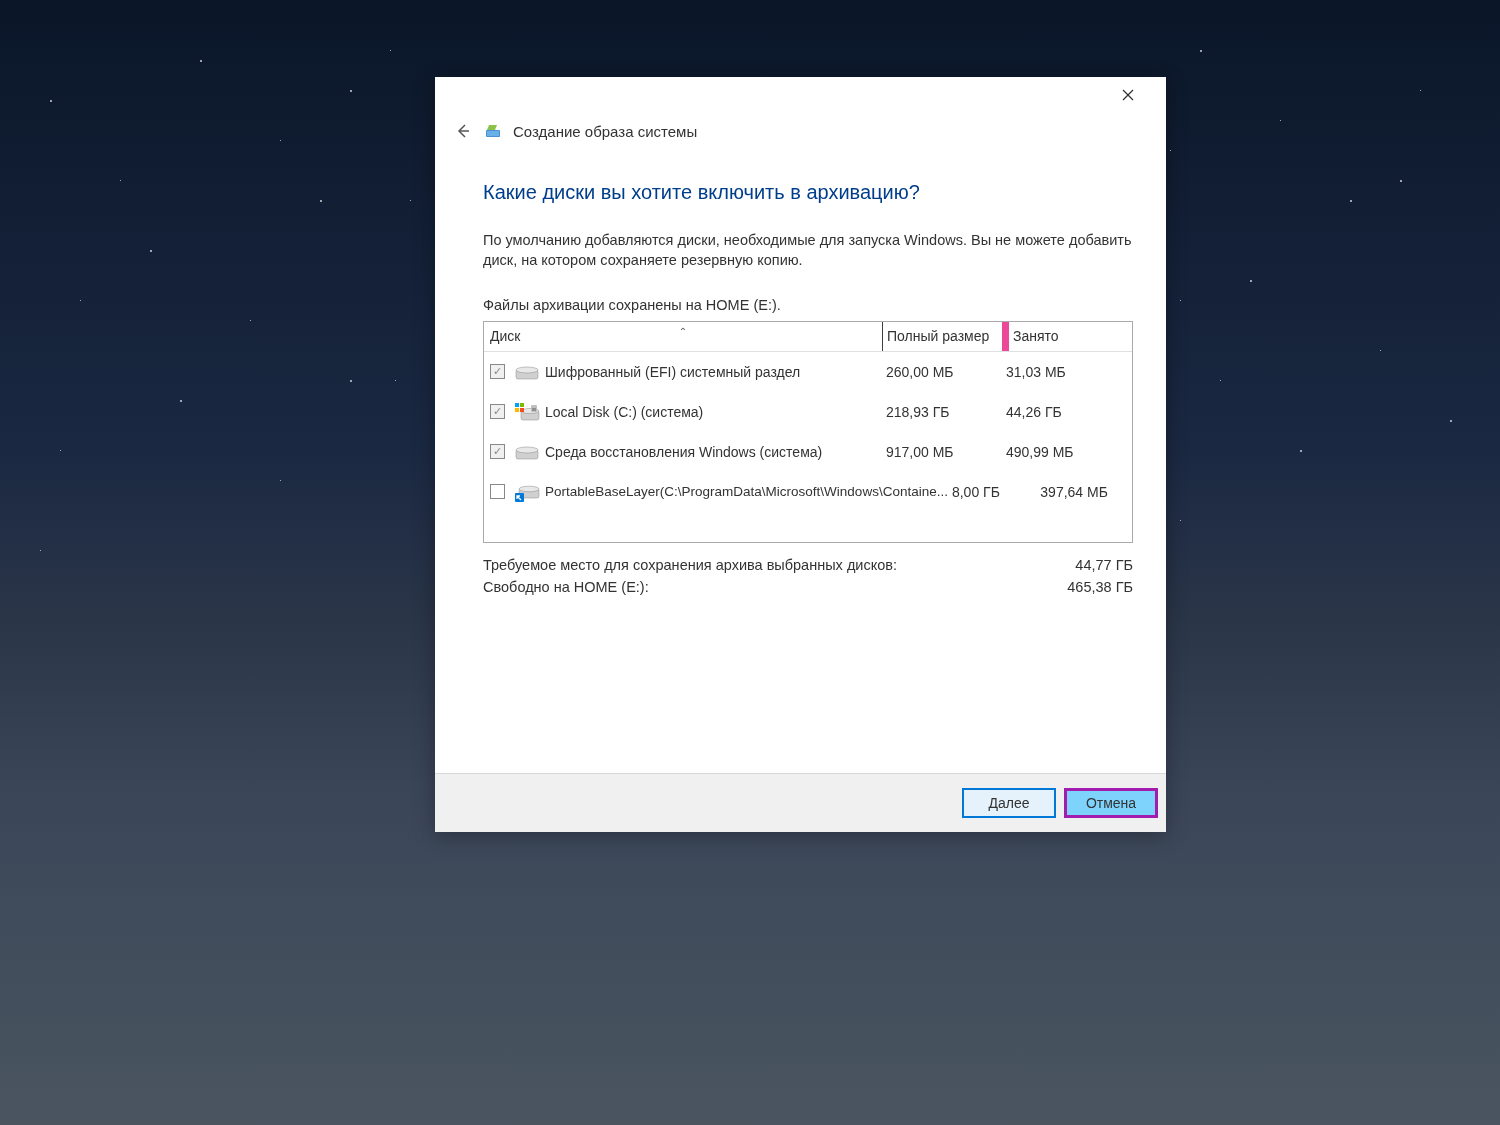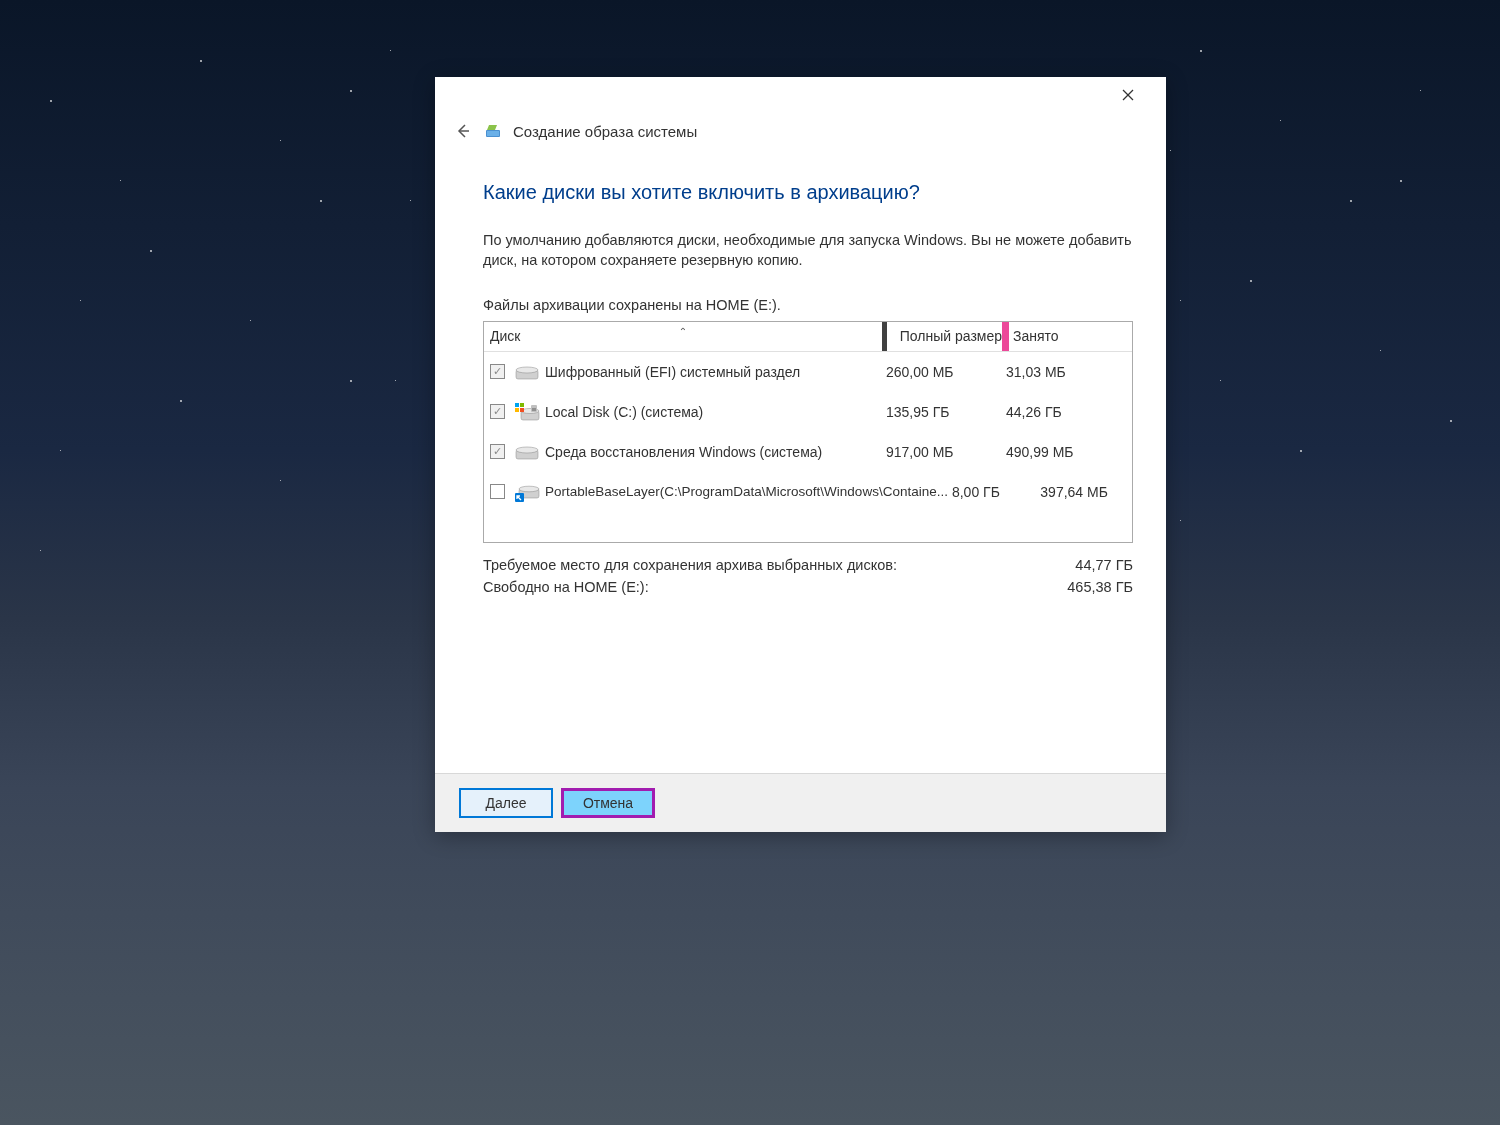--- a/index.html
+++ b/index.html
@@ -108,21 +108,21 @@
     }
     .th-disk { flex: 1; padding-left: 6px; position: relative; }
     .th-sort {
       position: absolute;
       left: 50%;
       top: -2px;
       transform: translateX(-50%);
       font-size: 10px;
       color: #555;
     }
-    .th-size { width: 120px; padding-left: 4px; border-left: 5px solid #404040; height: 100%; display: flex; align-items: center; justify-content: flex-end; }
+    .th-size { width: 120px; padding-left: 4px; border-left: 1px solid #404040; height: 100%; display: flex; align-items: center; }
     .th-used { width: 130px; padding-left: 4px; border-left: 7px solid #ec4899; height: 100%; display: flex; align-items: center; }
     .disk-row {
       display: flex;
       align-items: center;
       min-height: 40px;
       font-size: 14px;
       color: #333;
       padding: 2px 0;
     }
     .disk-row .cell-disk {
@@ -173,23 +173,23 @@
       justify-content: space-between;
       font-size: 14.5px;
       color: #333;
       margin-top: 14px;
       gap: 24px;
     }
     .summary-row + .summary-row { margin-top: 6px; }
     .footer {
       background: #f0f0f0;
       border-top: 1px solid #d8d8d8;
-      padding: 14px 24px;
-      display: flex;
-      justify-content: flex-start;
+      padding: 14px 8px;
+      display: flex;
+      justify-content: flex-end;
       gap: 8px;
     }
     .btn {
       min-width: 94px;
       height: 30px;
       background: #7dd3fc;
       border: 3px solid #a21caf;
       font-size: 14px;
       color: #333;
       cursor: pointer;
@@ -273,21 +273,21 @@
                   <rect x="2" y="2" width="4" height="4" fill="#00a4ef"></rect>
                   <rect x="7" y="2" width="4" height="4" fill="#7fba00"></rect>
                   <rect x="2" y="7" width="4" height="4" fill="#ffb900"></rect>
                   <rect x="7" y="7" width="4" height="4" fill="#f25022"></rect>
                   <rect x="18" y="4" width="6" height="7" rx="1" fill="#c0c0c0"></rect>
                   <rect x="19" y="7" width="4" height="3" fill="#909090"></rect>
                 </svg>
               </span>
       <span>Local Disk (C:) (система)</span>
     </div>
-    <div class="cell-size">135,95 ГБ</div>
+    <div class="cell-size">218,93 ГБ</div>
     <div class="cell-used">44,26 ГБ</div>
   </div>
           <div class="disk-row">
     <div class="cell-disk">
       <span class="checkbox checked"></span>
       <span class="disk-icon">
                 <svg width="28" height="20" viewBox="0 0 28 20">
                   <rect x="3" y="8" width="22" height="9" rx="2" fill="#d0d0d0" stroke="#888" stroke-width="0.5"></rect>
                   <ellipse cx="14" cy="8" rx="11" ry="3" fill="#e8e8e8" stroke="#888" stroke-width="0.5"></ellipse>
                 </svg>

